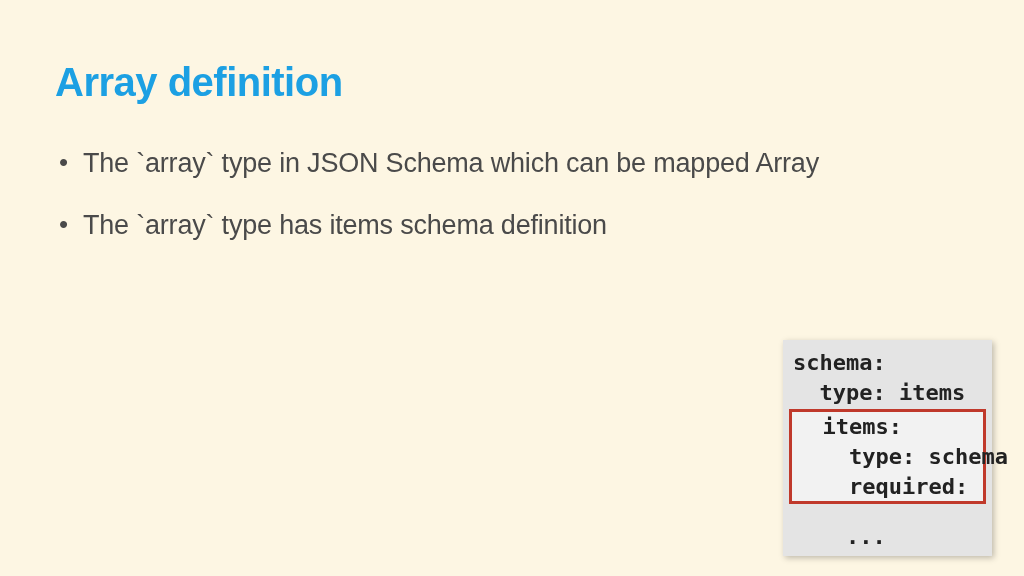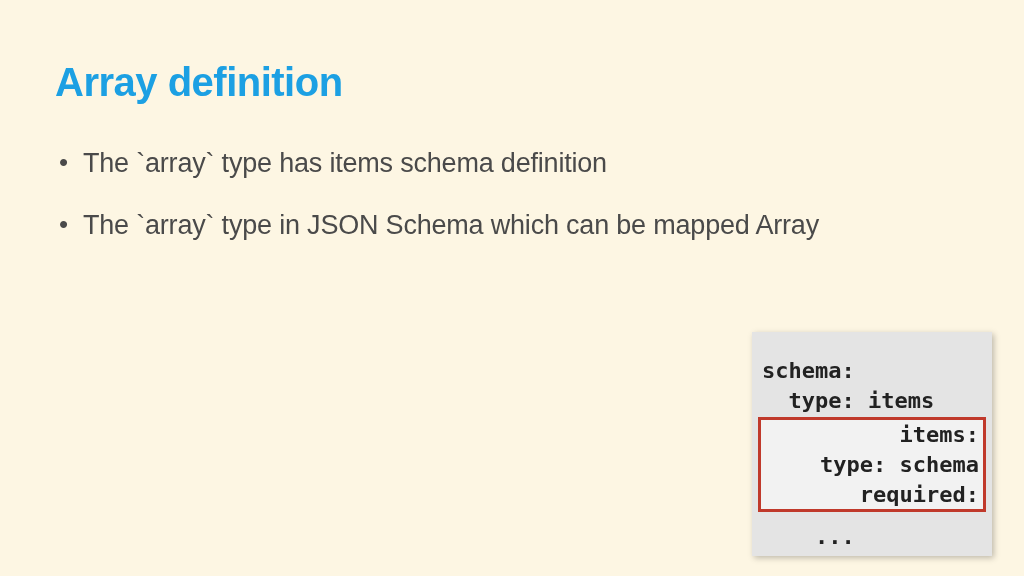--- a/index.html
+++ b/index.html
@@ -49,51 +49,50 @@
     position: absolute;
     left: 4px;
     top: 0;
     font-size: 26px;
     color: #4a4a4a;
   }
   .code-box {
     position: absolute;
     right: 32px;
     bottom: 20px;
-    width: 240px;
+    width: 209px;
     background: #e4e4e4;
     box-shadow: 2px 2px 6px rgba(0,0,0,0.25);
     font-family: "Menlo", "Consolas", monospace;
     font-size: 22px;
     font-weight: 700;
     color: #222;
     line-height: 1.35;
-    padding: 24px 10px 4px 10px;
+    padding: 8px 10px 4px 10px;
     box-sizing: border-box;
   }
   .code-line {
     white-space: pre;
   }
   .highlight-box {
     border: 3px solid #c0392b;
-    margin: 2px -4px 10px -4px;
+    margin: 2px -4px 18px -4px;
     padding: 0 4px;
     background: #f2f2f2;
-    text-align: right;
   }
 </style>
 </head>
 <body>
 
 <div class="slide">
   <h1 class="title">Array definition</h1>
 
   <ul class="bullets">
+    <li>The `array` type in JSON Schema which can be mapped Array</li>
     <li>The `array` type has items schema definition</li>
-    <li>The `array` type in JSON Schema which can be mapped Array</li>
   </ul>
 
   <div class="code-box">
     <div class="code-line">schema:</div>
     <div class="code-line">  type: items</div>
     <div class="highlight-box">
       <div class="code-line">  items:</div>
       <div class="code-line">    type: schema</div>
       <div class="code-line">    required:</div>
     </div>

